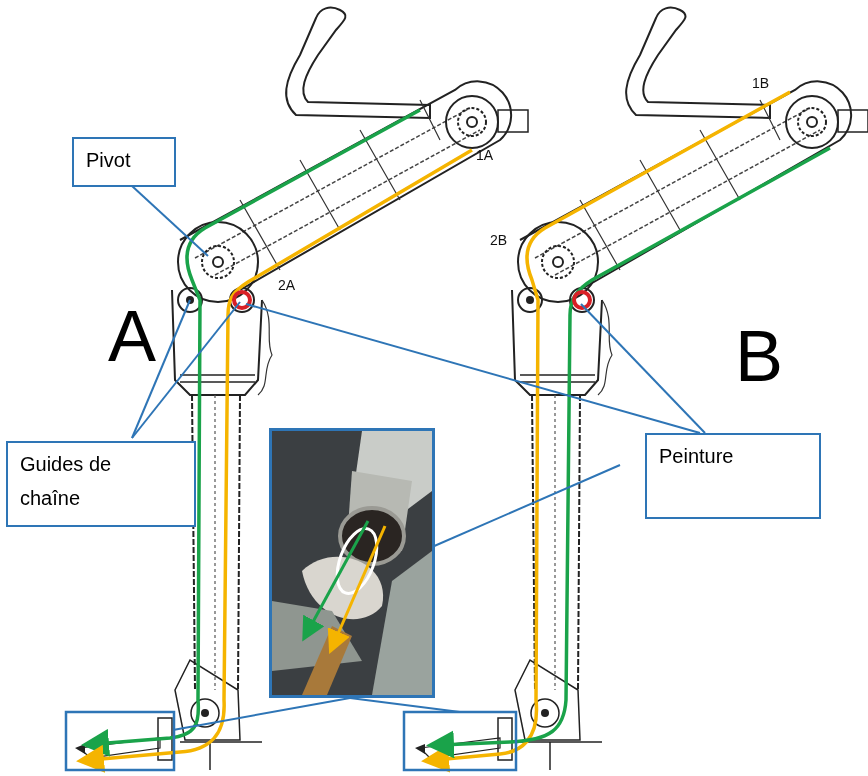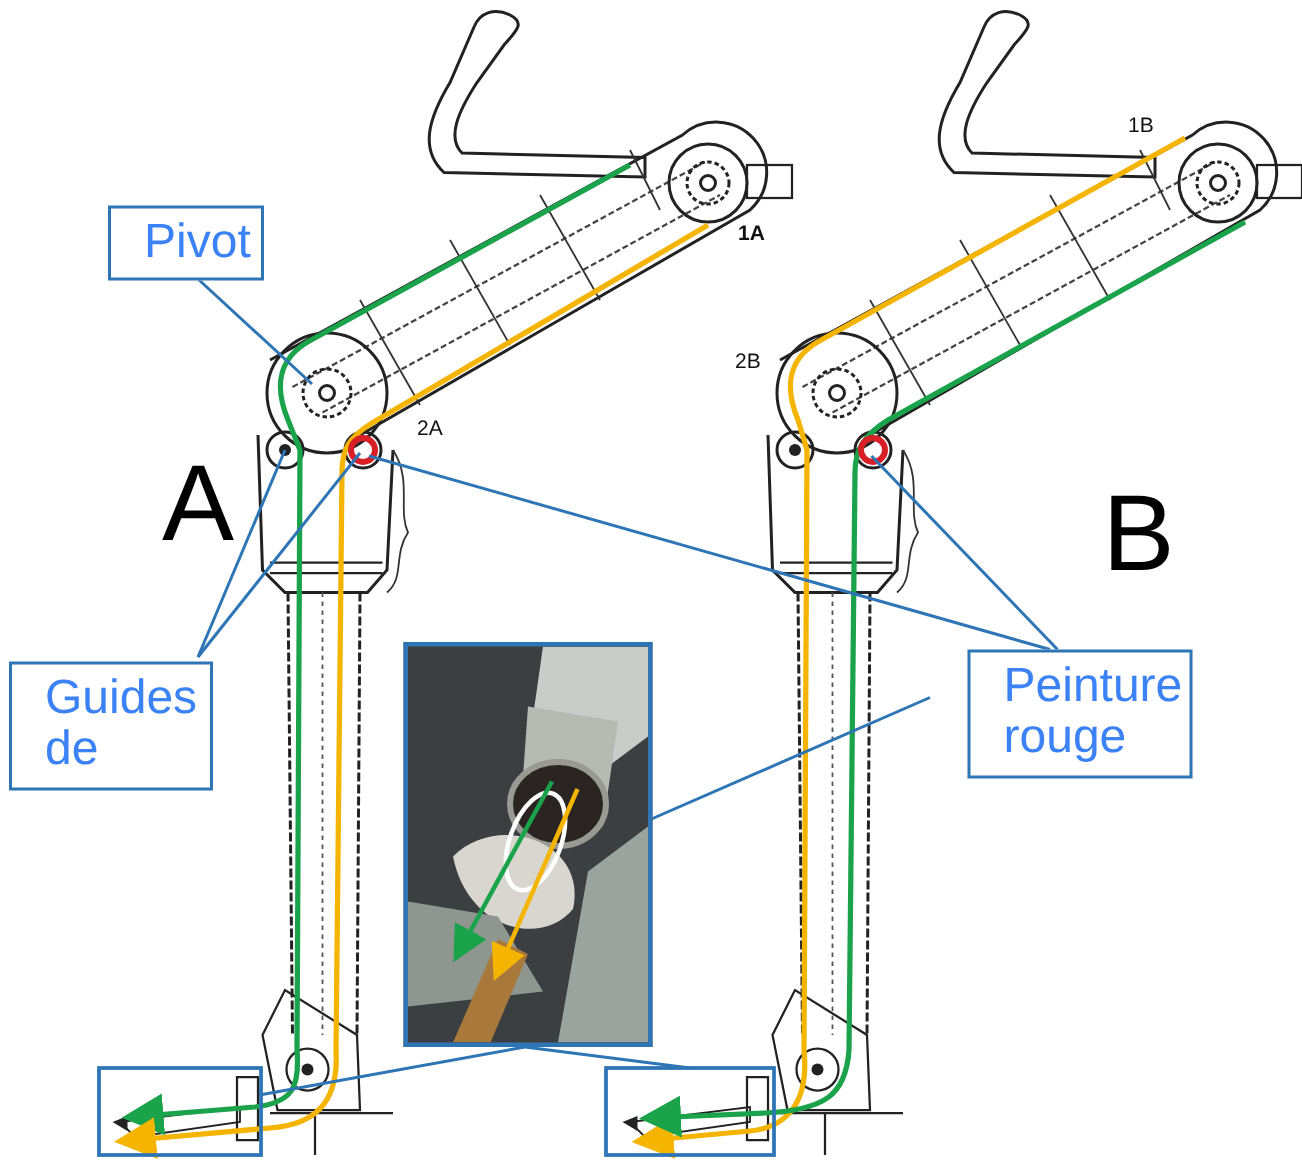--- a/index.html
+++ b/index.html
@@ -1,21 +1,21 @@
 <!DOCTYPE html>
 <html><head>
 <meta charset="utf-8">
 <style>
   html, body { margin: 0; padding: 0; background: #ffffff; }
   body { width: 868px; height: 776px; position: relative; overflow: hidden;
          font-family: "Liberation Sans", "DejaVu Sans", sans-serif; }
   #stage { position: absolute; left: 0; top: 0; width: 868px; height: 776px; }
   .callout {
     position: absolute; background: #fff; border: 2px solid #2e75b6;
-    color: #3b82f6; font-size: 32px; line-height: 34px; padding: 4px 22px;
+    color: #000000; font-size: 20px; line-height: 34px; padding: 4px 12px;
     box-sizing: border-box;
   }
   .big-label { position: absolute; font-size: 72px; color: #000; line-height: 1; }
   .point-label { position: absolute; font-size: 14px; color: #111; line-height: 1; }
   .photo {
     position: absolute; left: 269px; top: 428px; width: 166px; height: 270px;
     border: 3px solid #2e75b6; box-sizing: border-box; overflow: hidden;
     background: #4a4e50;
   }
 </style>
@@ -115,27 +115,27 @@
     <path d="M30,264 L60,195 L80,205 L55,264 z" fill="#a8793a"></path>
     <ellipse cx="85" cy="130" rx="17" ry="34" transform="rotate(20 85 130)" fill="none" stroke="#ffffff" stroke-width="3"></ellipse>
     <line x1="96" y1="90" x2="36" y2="200" stroke="#1aa34a" stroke-width="3" marker-end="url(#arrG)"></line>
     <line x1="113" y1="95" x2="62" y2="212" stroke="#f5b400" stroke-width="3" marker-end="url(#arrY)"></line>
   </svg>
 </div>
 
 <div class="big-label" style="left:108px;top:300px;">A</div>
 <div class="big-label" style="left:735px;top:320px;">B</div>
 
-<div class="point-label" style="left:492px;top:148px;font-weight:bold;">1A</div>
+<div class="point-label" style="left:476px;top:148px;">1A</div>
 <div class="point-label" style="left:278px;top:278px;">2A</div>
 <div class="point-label" style="left:752px;top:76px;">1B</div>
 <div class="point-label" style="left:490px;top:233px;">2B</div>
 
 <div class="callout" style="left:72px;top:137px;width:104px;height:50px;">
   <span>Pivot</span>
 </div>
-<div class="callout" style="left:6px;top:441px;width:136px;height:86px;">
+<div class="callout" style="left:6px;top:441px;width:190px;height:86px;">
   <div>Guides de</div>
+  <div>chaîne</div>
 </div>
-<div class="callout" style="left:645px;top:433px;width:150px;height:86px;">
+<div class="callout" style="left:645px;top:433px;width:176px;height:86px;">
   <div>Peinture</div>
-  <div>rouge</div>
 </div>
 
 </body></html>

